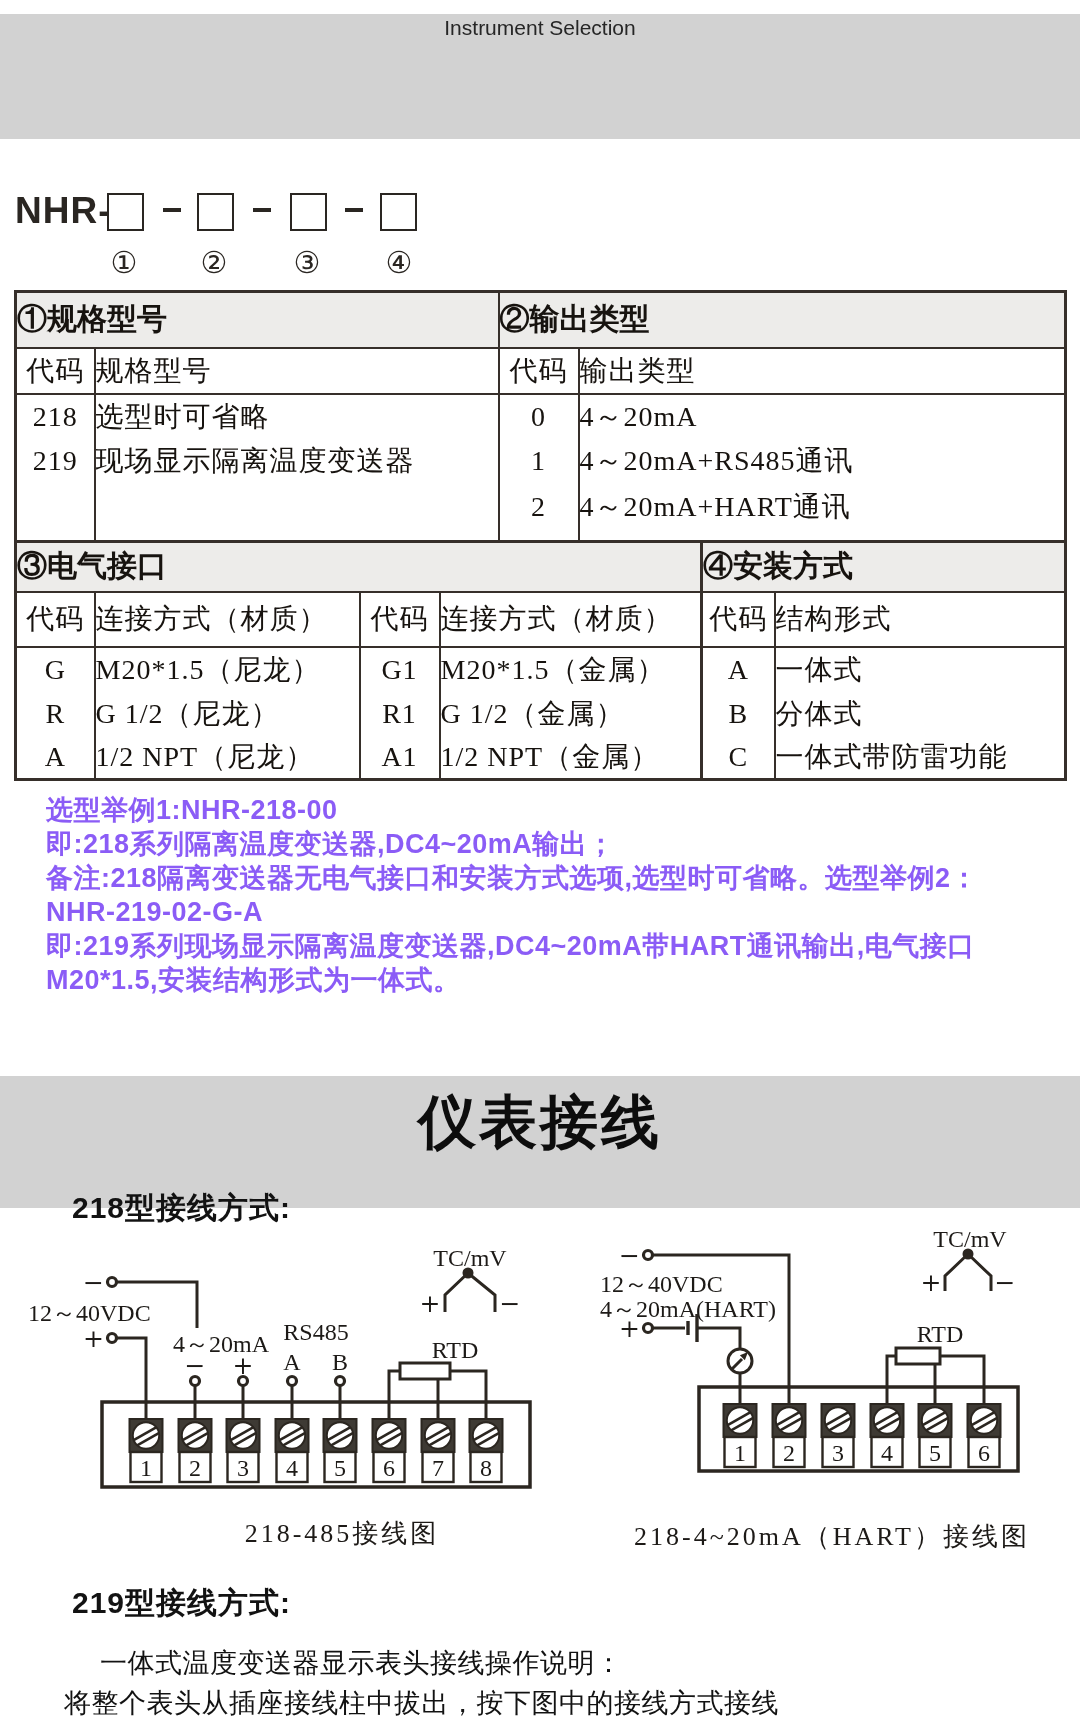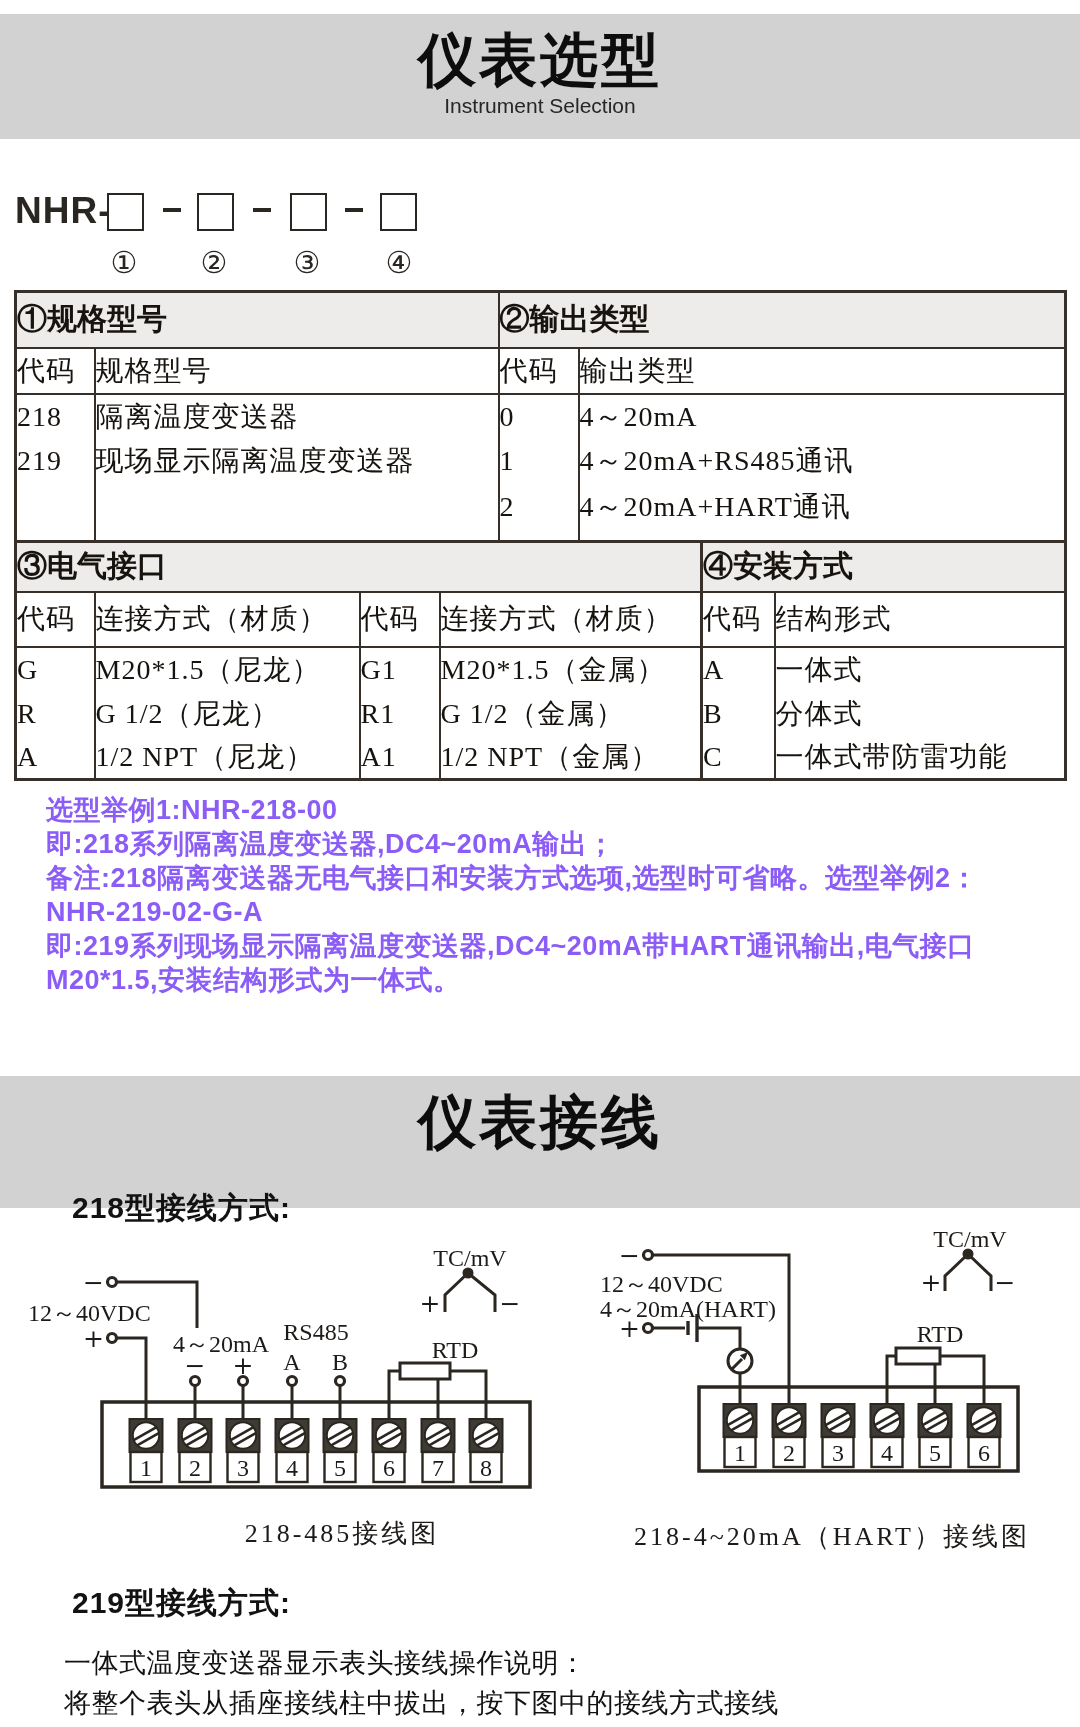--- a/index.html
+++ b/index.html
@@ -19,21 +19,21 @@
   
   table.sel{position:absolute;left:14px;border-collapse:collapse;table-layout:fixed;width:1050px;
             border:3.5px solid #362f2a;color:#17130f;}
   table.sel td,table.sel th{padding:0;vertical-align:middle;overflow:hidden;white-space:nowrap;}
   .secrow th{background:#edecea;text-align:left;font-size:30px;font-weight:bold;
              font-family:"Liberation Sans",sans-serif;border-bottom:2.5px solid #362f2a;}
   .pad24{padding-left:24px;}
   .pad18{padding-left:18px;}
   .serif{font-family:"Liberation Serif","DejaVu Serif",serif;font-size:28px;letter-spacing:1px;}
   .chead td{border-bottom:2.5px solid #362f2a;}
-  .ccode{text-align:left;}
+  .ccode{text-align:center;}
   .cdesc{text-align:left;padding-left:20px;margin-top:20px;}
   .bl{border-left:2.5px solid #362f2a;}
   .blk{border-left:3px solid #362f2a;}
   
   .notes{position:absolute;left:46px;top:793px;width:1002px;font-size:27px;font-weight:600;
          line-height:34px;color:#8b5cf6;letter-spacing:0.5px;}
   
   .whead{position:absolute;left:64px;font-size:30px;font-weight:600;color:#121212;letter-spacing:1px;margin-left:8px;}
   .wdesc{position:absolute;left:64px;font-size:27px;font-weight:500;color:#121212;letter-spacing:0.5px;}
   svg text{fill:#1d1a17;}
@@ -47,21 +47,20 @@
   .numbox{fill:#ffffff;stroke:#2b2620;stroke-width:2.4;}
   .tnum{font-family:"Liberation Serif","DejaVu Serif",serif;font-size:24px;text-anchor:middle;}
   .cap{font-family:"Liberation Serif","DejaVu Serif",serif;font-size:26px;text-anchor:middle;letter-spacing:3px;}
 </style>
 </head>
 <body>
 
 <div class="page">
 
   <div class="band" style="top:14px;height:125px;">
-    <div class="cn">仪表选型</div>
     <div class="en">Instrument Selection</div>
   </div>
 
   <div class="nhr">NHR-</div>
   <div class="mbox" style="left:107px;"></div>
   <div class="mdash" style="left:163px;"></div>
   <div class="mbox" style="left:197px;"></div>
   <div class="mdash" style="left:253px;"></div>
   <div class="mbox" style="left:290px;"></div>
   <div class="mdash" style="left:345px;"></div>
@@ -84,21 +83,21 @@
       <th colspan="2" class="pad18 bl">②输出类型</th>
     </tr>
     <tr class="chead serif" style="height:46px;">
       <td class="ccode">代码</td>
       <td class="cdesc bl">规格型号</td>
       <td class="ccode bl">代码</td>
       <td class="cdesc bl">输出类型</td>
     </tr>
     <tr class="serif" style="height:45px;">
       <td class="ccode">218</td>
-      <td class="cdesc bl">隔离温度变送器</td>
+      <td class="cdesc bl">选型时可省略</td>
       <td class="ccode bl">0</td>
       <td class="cdesc bl">4～20mA</td>
     </tr>
     <tr class="serif" style="height:45px;">
       <td class="ccode">219</td>
       <td class="cdesc bl">现场显示隔离温度变送器</td>
       <td class="ccode bl">1</td>
       <td class="cdesc bl">4～20mA+RS485通讯</td>
     </tr>
     <tr class="serif" style="height:46px;">
@@ -339,16 +338,16 @@
     <g transform="translate(407.5,184)">
       <use href="#screw"></use>
         <rect class="numbox" x="1" y="33" width="31" height="30"></rect>
       <text class="tnum" x="16.5" y="57">6</text>
     </g>
 
     <text class="cap" x="272" y="325">218-4~20mA（HART）接线图</text>
   </svg>
 
   <div class="whead" style="top:1583px;">219型接线方式:</div>
-  <div class="wdesc" style="top:1645px;">一体式温度变送器显示表头接线操作说明：</div>
+  <div class="wdesc" style="top:1645px;margin-left:36px;">一体式温度变送器显示表头接线操作说明：</div>
   <div class="wdesc" style="top:1685px;">将整个表头从插座接线柱中拔出，按下图中的接线方式接线</div>
 
 </div>
 
 </body></html>

